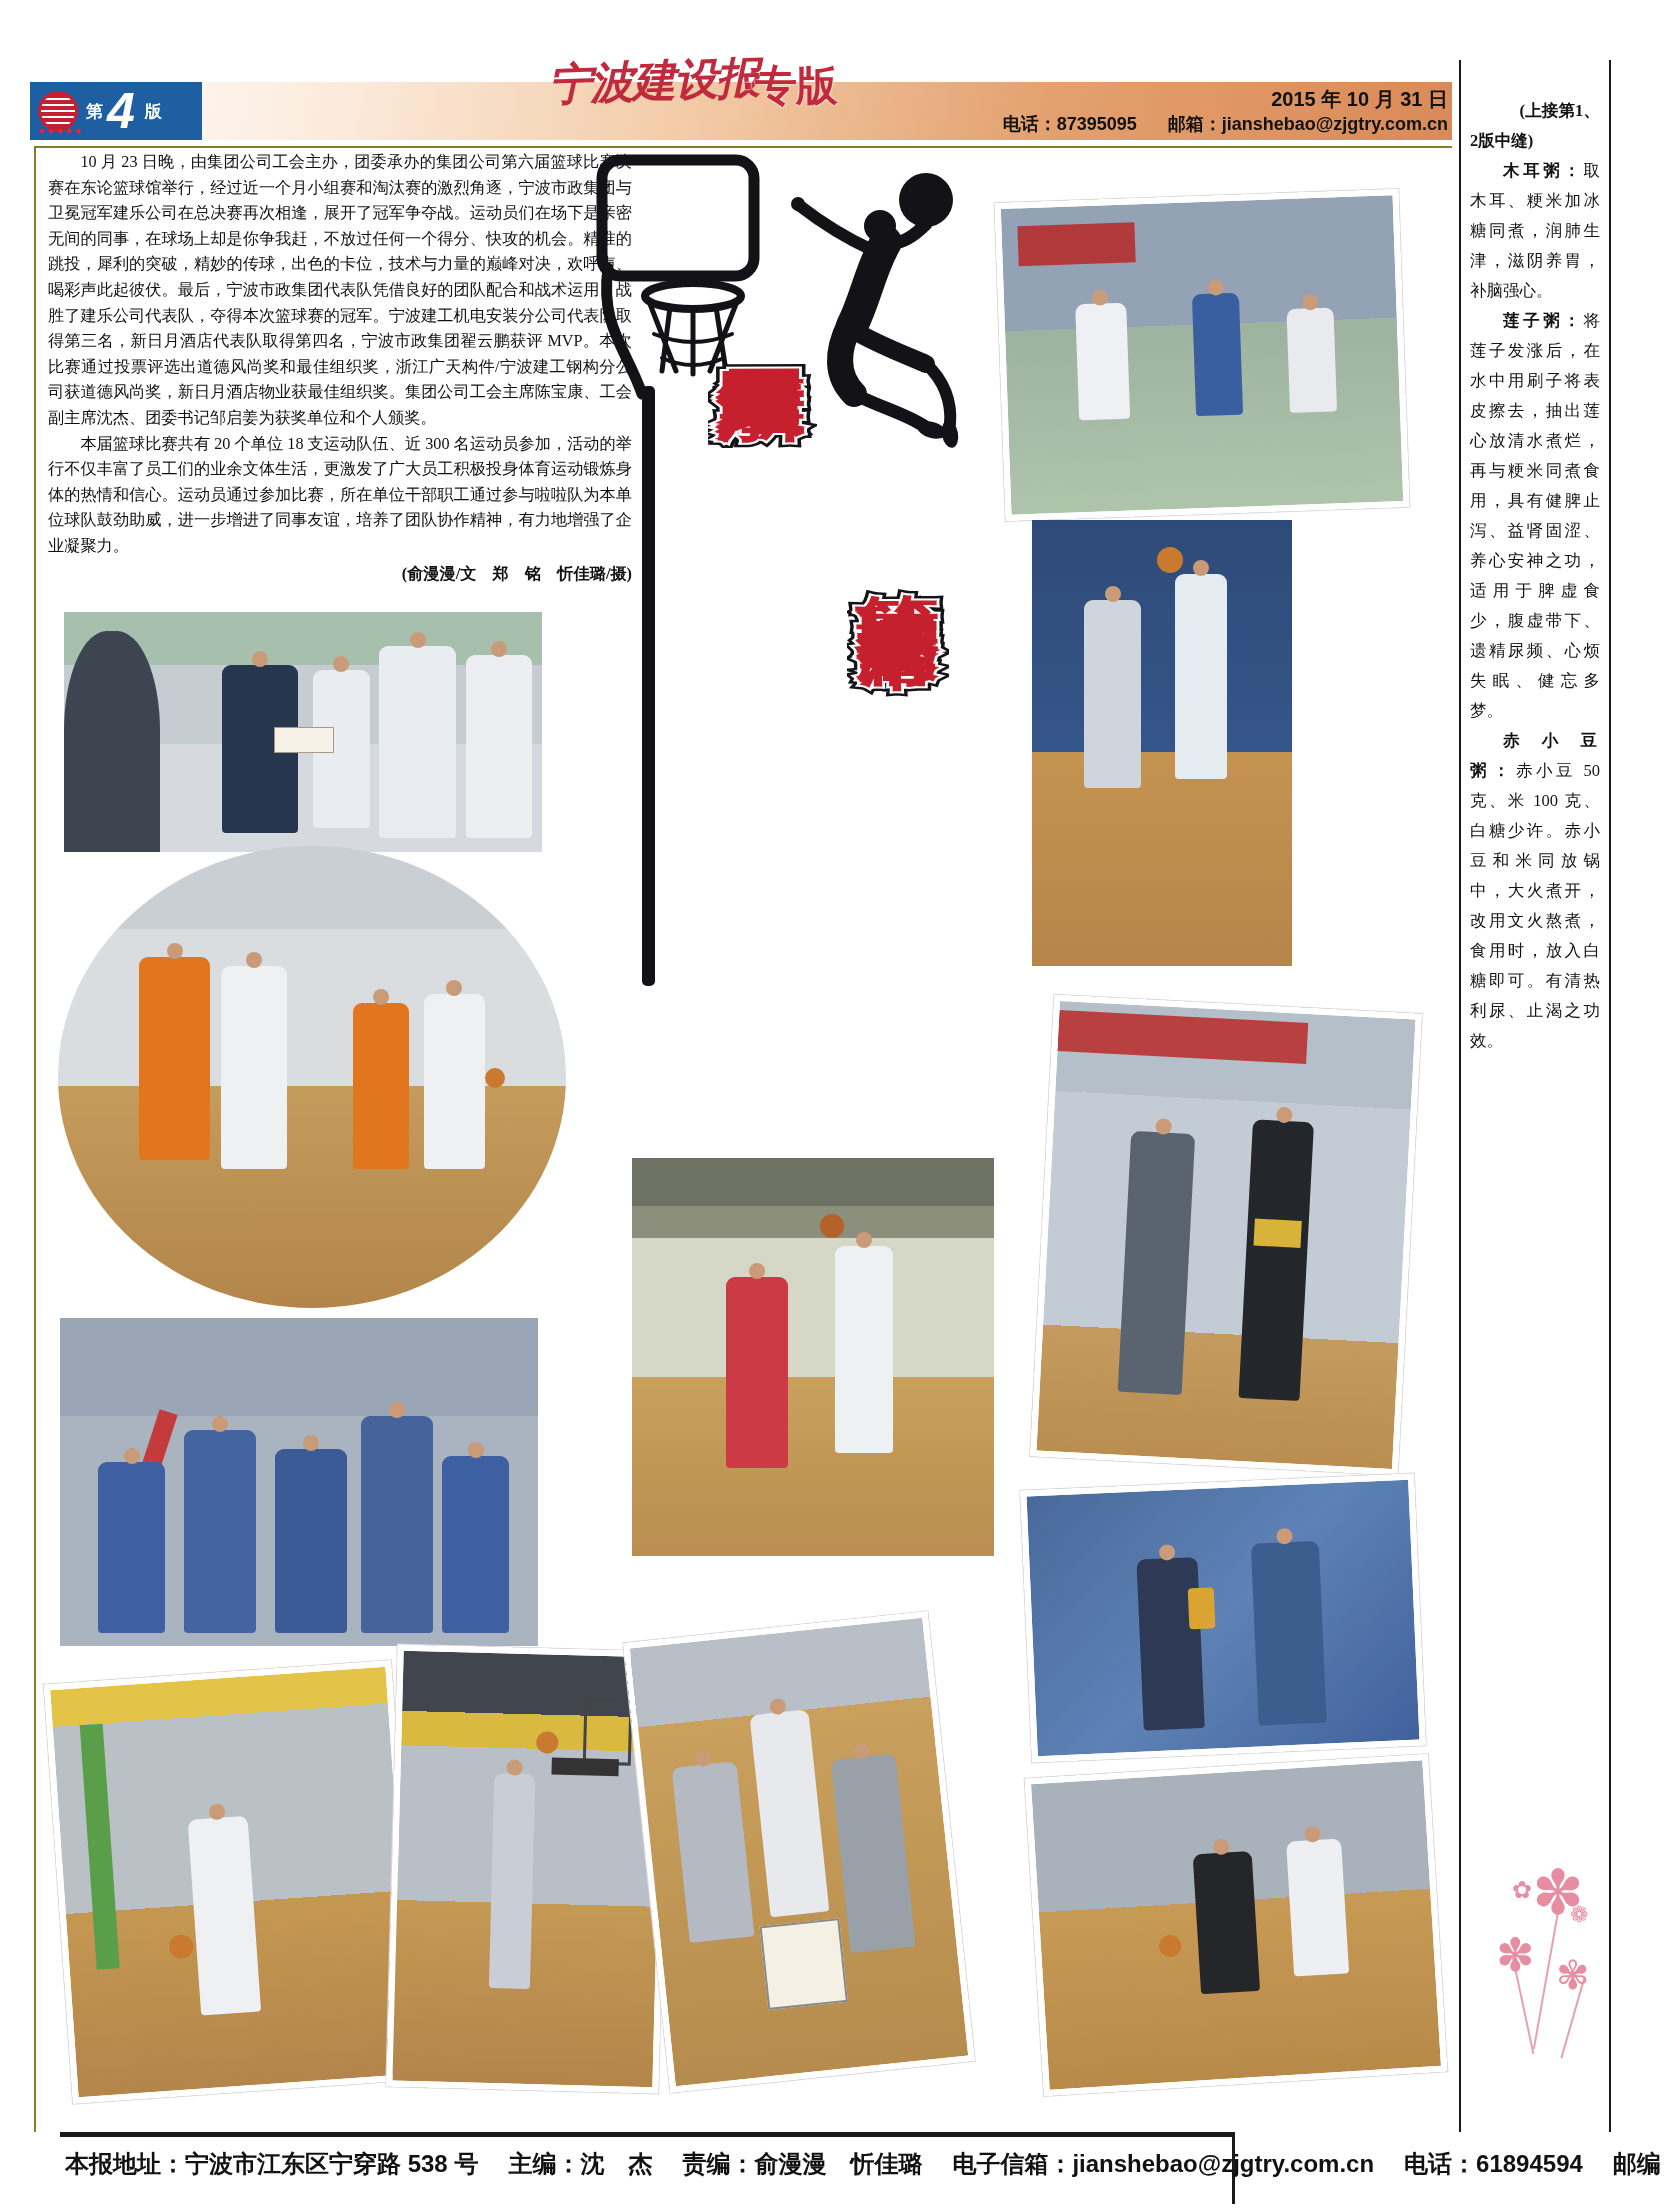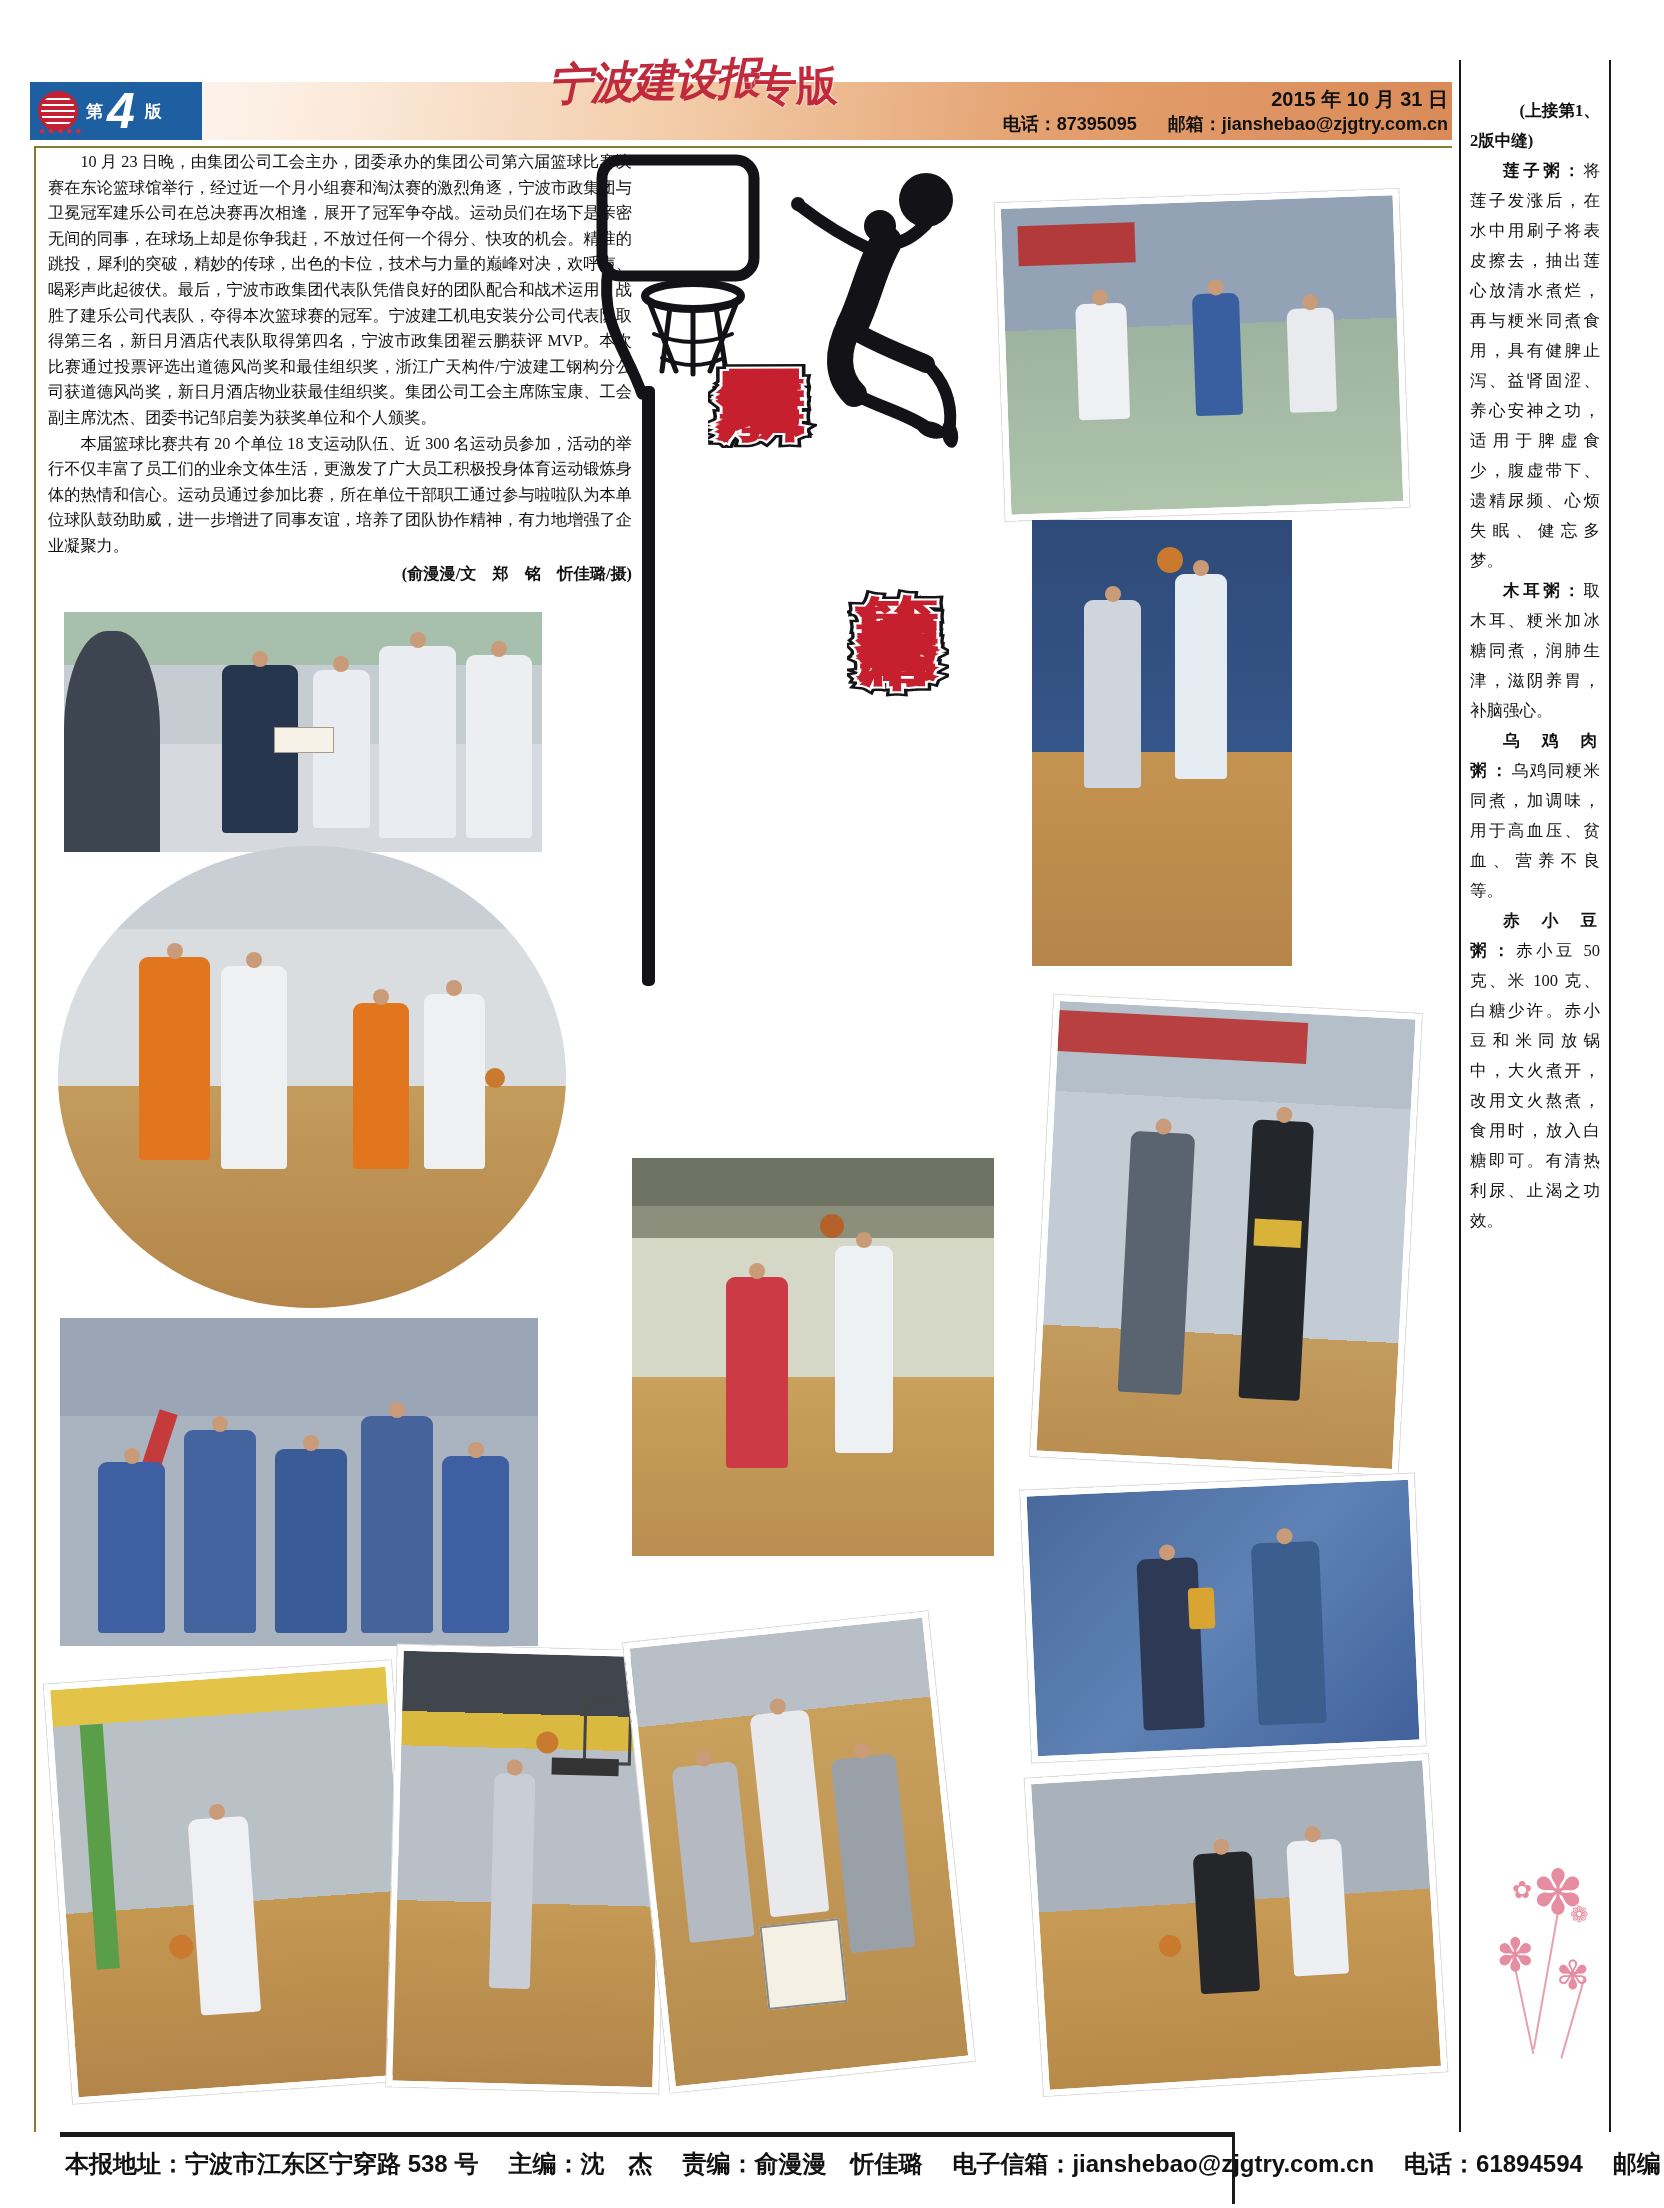--- a/index.html
+++ b/index.html
@@ -231,23 +231,22 @@
   <div class="photo rot" style="left:646px;top:1626px;width:294px;height:440px;transform:rotate(-6deg);
               background:linear-gradient(180deg,#b9bfc6 0%,#b9bfc6 18%,#c9a05c 18%,#b68c4e 100%);">
     <div class="fig" style="left:10%;top:28%;width:22%;height:40%;background:#b5bac2;"></div>
     <div class="fig" style="left:38%;top:18%;width:20%;height:46%;background:#e7e9ec;"></div>
     <div class="fig" style="left:64%;top:30%;width:22%;height:44%;background:#9aa0a8;"></div>
     <div class="blk" style="left:34%;top:66%;width:26%;height:18%;background:#f5f0e4;border:2px solid #888;"></div>
   </div>
 
   <div class="sidebar">
     <p class="note">(上接第1、2版中缝)</p>
+    <p><b class="s-title">木耳粥：</b><span>取木耳、粳米加冰糖同煮，润肺生津，滋阴养胃，补脑强心。</span></p>
     <p><b class="s-title">莲子粥：</b><span>将莲子发涨后，在水中用刷子将表皮擦去，抽出莲心放清水煮烂，再与粳米同煮食用，具有健脾止泻、益肾固涩、养心安神之功，适用于脾虚食少，腹虚带下、遗精尿频、心烦失眠、健忘多梦。</span></p>
-    <p><b class="s-title">木耳粥：</b><span>取木耳、粳米加冰糖同煮，润肺生津，滋阴养胃，补脑强心。</span></p>
-    <p><b class="s-title">乌鸡肉粥：</b><span>乌鸡同粳米同煮，加调味，用于高血压、贫血、营养不良等。</span></p>
     <p><b class="s-title">赤小豆粥：</b><span>赤小豆 50 克、米 100 克、白糖少许。赤小豆和米同放锅中，大火煮开，改用文火熬煮，食用时，放入白糖即可。有清热利尿、止渴之功效。</span></p>
   </div>
 
   <div class="stem" style="left:1545px;top:1910px;height:140px;transform:rotate(10deg);"></div>
   <div class="stem" style="left:1522px;top:1955px;height:100px;transform:rotate(-12deg);"></div>
   <div class="stem" style="left:1572px;top:1975px;height:85px;transform:rotate(16deg);"></div>
   <div class="flower" style="left:1532px;top:1856px;font-size:62px;">✽</div>
   <div class="flower" style="left:1496px;top:1928px;font-size:46px;">✽</div>
   <div class="flower" style="left:1556px;top:1952px;font-size:40px;">✾</div>
   <div class="flower" style="left:1512px;top:1876px;font-size:24px;">✿</div>

